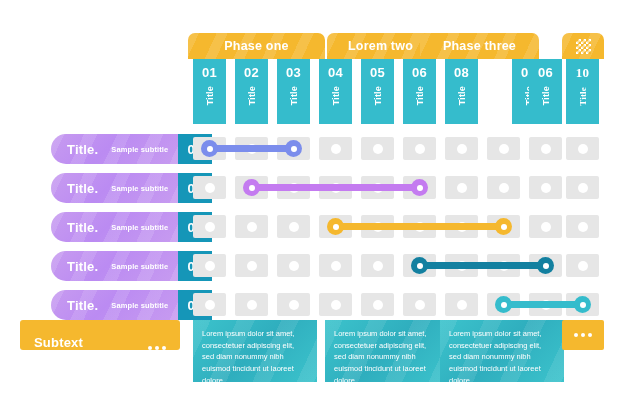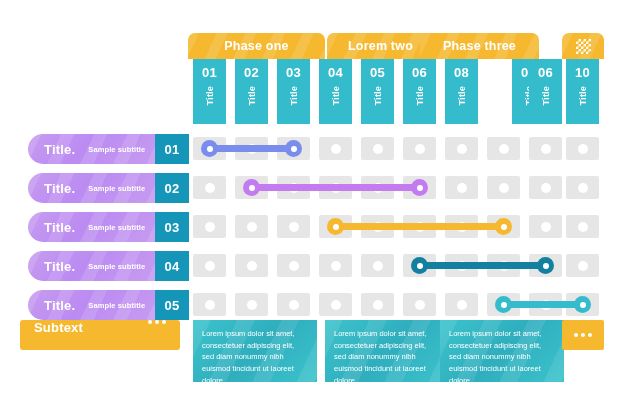--- a/index.html
+++ b/index.html
@@ -59,21 +59,21 @@
   .col-title {
     color: #ffffff;
     font-size: 9px; font-weight: bold;
     writing-mode: vertical-rl;
     transform: rotate(180deg);
     margin-top: 6px;
     letter-spacing: .2px;
   }
 
   
-  .legend-row { position: absolute; left: 28px; height: 30px; display: flex; }
+  .legend-row { position: absolute; left: 51px; height: 30px; display: flex; }
   .legend-pill {
     width: 127px; height: 30px;
     border-radius: 15px 0 0 15px;
     background: linear-gradient(135deg, #C79BF0 0%, #BB8BF2 45%, #C79BF0 100%);
     display: flex; align-items: center;
     position: relative; overflow: hidden;
   }
   .legend-pill::after {
     content: "";
     position: absolute; inset: 0;
@@ -116,21 +116,21 @@
     position: absolute; width: 17px; height: 17px; border-radius: 50%;
     display: flex; align-items: center; justify-content: center;
   }
   .bar-cap i { width: 6px; height: 6px; border-radius: 50%; background: #ffffff; display: block; }
 
   
   .subtext-box {
     position: absolute; left: 20px; top: 320px;
     width: 160px; height: 30px;
     background: #F5B82E; border-radius: 3px;
-    display: flex; align-items: flex-start; justify-content: space-between;
+    display: flex; align-items: flex-end; justify-content: space-between;
     padding: 0 14px;
   }
   .subtext-label { color: #ffffff; font-size: 13px; font-weight: bold; letter-spacing: .2px; }
   .dots { display: flex; gap: 3px; }
   .dots b { width: 4px; height: 4px; border-radius: 50%; background: #ffffff; display: block; }
 
   .desc-box {
     position: absolute; top: 320px;
     width: 124px; height: 62px;
     background: linear-gradient(135deg, #3CC3CC 0%, #2FAEBE 50%, #3CC3CC 100%);
@@ -205,21 +205,21 @@
         <div class="col-title">Title</div>
       </div>
       <div class="col-tab" style="left: 512px;">
         <div class="col-num">08</div>
         <div class="col-title">Title</div>
       </div>
       <div class="col-tab" style="left: 529px;">
         <div class="col-num">06</div>
         <div class="col-title">Title</div>
       </div>
-      <div class="col-tab" style="left: 566px;">
+      <div class="col-tab" style="left: 566px; font-family: Liberation Serif, serif;">
         <div class="col-num">10</div>
         <div class="col-title">Title</div>
       </div>
     </div>
   <div id="legend-rows">
       <div class="legend-row" style="top: 134px;">
         <div class="legend-pill">
           <span class="legend-title">Title.</span>
           <span class="legend-sub">Sample subtitle</span>
         </div>

